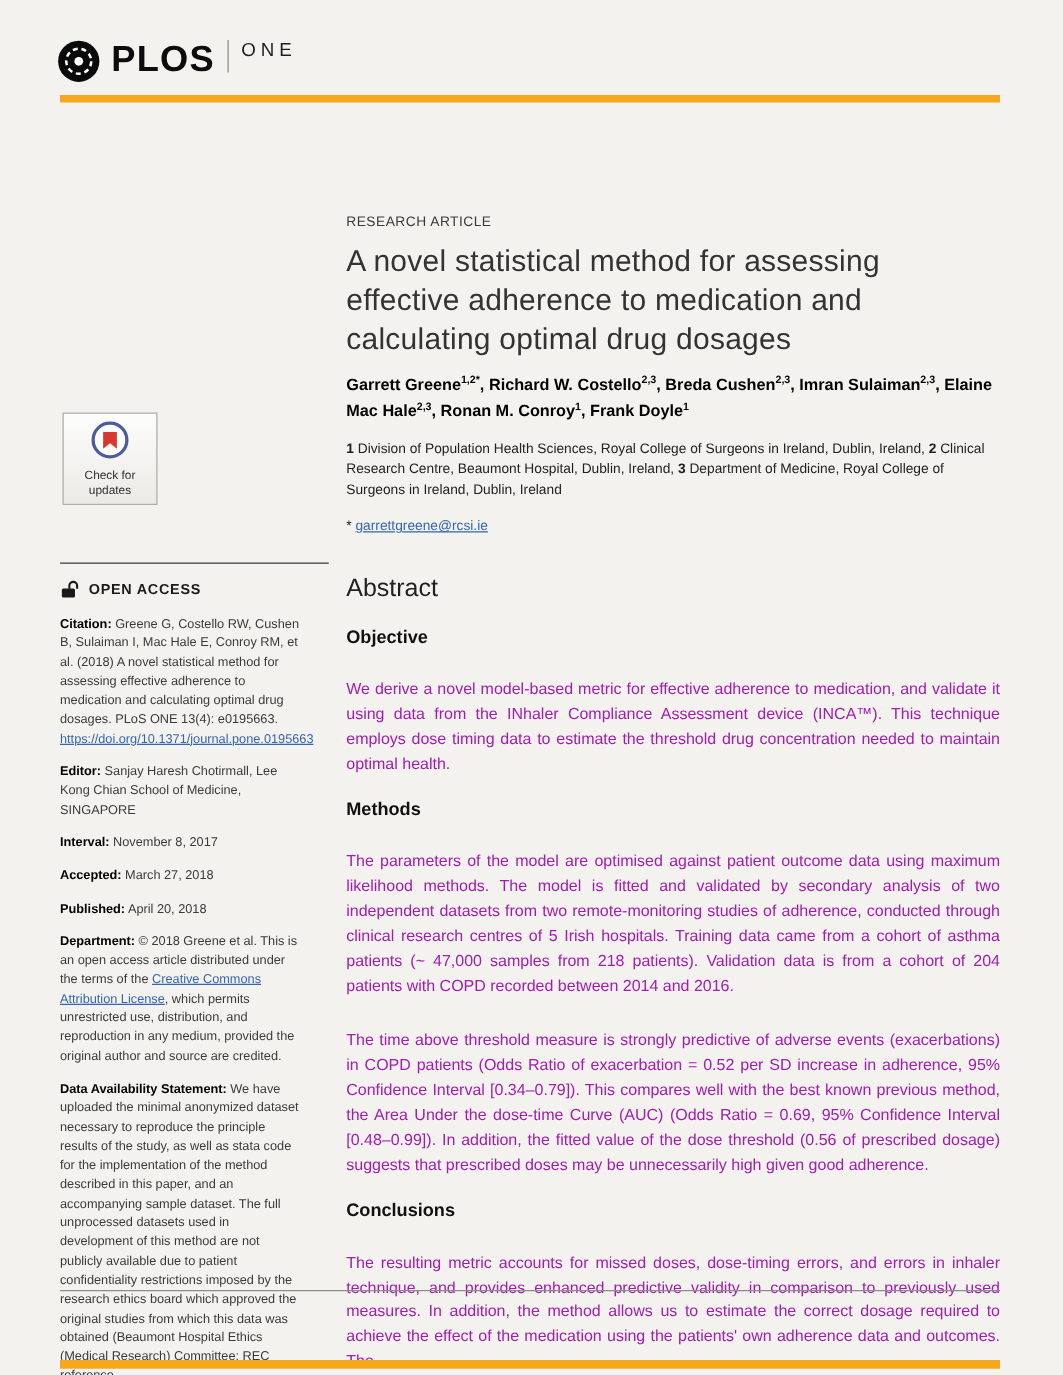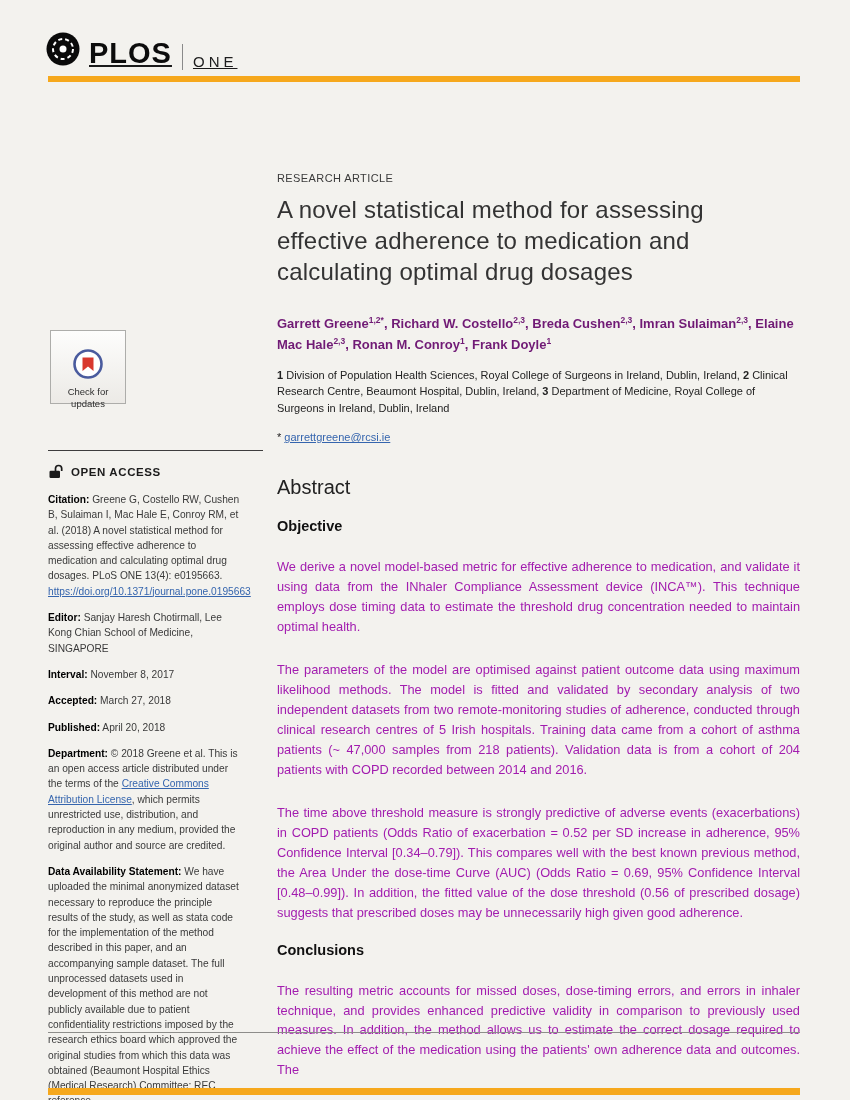--- a/index.html
+++ b/index.html
@@ -3,48 +3,48 @@
 <meta charset="utf-8">
 <style>
   * { margin:0; padding:0; box-sizing:border-box; }
   html,body { background:#e9e8e5; }
   body { font-family:"Liberation Sans", sans-serif; }
   .page {
     position:relative; width:850px; height:1100px; margin:0 auto;
     background:#f3f2ee; overflow:hidden; color:#1a1a1a;
   }
   
-  .brand { position:absolute; left:46px; top:32px; display:flex; align-items:flex-end;text-decoration:underline; }
+  .brand { position:absolute; left:46px; top:32px; display:flex; align-items:flex-start; }
   .brand-icon { margin-right:9px; display:block; }
   .brand-plos { font-size:29px; font-weight:bold; color:#0c0c0c; letter-spacing:1px; }
   .brand-divider { width:1px; height:26px; background:#8a8a8a; margin:0 10px; }
   .brand-one { font-size:15px; letter-spacing:4px; color:#1e1e1e; }
   .top-rule { position:absolute; left:48px; top:76px; width:752px; height:6px; background:#f6a81c; }
 
   
   .badge {
     position:absolute; left:50px; top:330px; width:76px; height:74px;
     border:1px solid #adadaa; background:linear-gradient(#fdfdfc,#eceae6);
-    display:flex; flex-direction:column; align-items:center; padding-top:17px; cursor:pointer;
+    display:flex; flex-direction:column; align-items:center; padding-top:5px; cursor:pointer;
   }
   .badge-text { font-size:9.5px; line-height:1.25; color:#2e2e2e; text-align:center; margin-top:2px; }
   .side-divider { position:absolute; left:48px; top:450px; width:215px; height:1px; background:#3d3d3d; }
   .sidebar { position:absolute; left:48px; top:464px; width:193px; }
   .oa-row { display:flex; align-items:center; margin-bottom:13px; }
   .oa-row svg { margin-right:7px; }
   .oa-label { font-size:11.5px; font-weight:bold; letter-spacing:.6px; color:#1b1b1b; }
   .side-block { font-size:10.2px; line-height:1.5; color:#3a3a3a; margin-bottom:11px; }
   .side-block b { color:#000; }
   .link { color:#3565ae; text-decoration:underline; cursor:pointer;margin-top:32px; }
 
   
   .main { position:absolute; left:277px; top:128px; width:523px; }
   .kicker { font-size:11px; letter-spacing:.4px; color:#3a3a3a;margin-top:44px; }
   .title { margin-top:10px; font-size:24px; line-height:1.3; font-weight:400; color:#333; letter-spacing:.2px; }
-  .authors { margin-top:26px; font-size:13px; font-weight:bold; line-height:1.6; color:#701a75; }
+  .authors { margin-top:10px; font-size:13px; font-weight:bold; line-height:1.6; color:#000000; }
   .authors sup { font-size:8.5px; font-weight:bold; }
   .affiliations { margin-top:11px; font-size:11px; line-height:1.5; color:#222; }
   .email-line { margin-top:15px; font-size:11px; color:#222; }
   .abstract-h { margin-top:33px; font-size:20px; font-weight:400; color:#222; }
   .sec-h { margin-top:19px; font-size:14.5px; font-weight:bold; color:#111; }
   .body-p { margin-top:23px; font-size:12.8px; line-height:1.56; text-align:justify; color:#a21caf; }
 
   
   .footer-rule { position:absolute; left:48px; top:1032px; width:752px; height:1px; background:#8d8d8a; }
   .footer { position:absolute; left:48px; top:1040px; width:752px; display:flex; justify-content:space-between; font-size:11.5px; color:#222; }
@@ -140,20 +140,21 @@
     <div class="email-line">
       <span>*</span>
       <a class="link">garrettgreene@rcsi.ie</a>
     </div>
 
     <h2 class="abstract-h">Abstract</h2>
 
     <h3 class="sec-h">Objective</h3>
     <p class="body-p">We derive a novel model-based metric for effective adherence to medication, and validate it using data from the INhaler Compliance Assessment device (INCA™). This technique employs dose timing data to estimate the threshold drug concentration needed to maintain optimal health.</p>
 
+    <h3 class="sec-h">Methods</h3>
     <p class="body-p">The parameters of the model are optimised against patient outcome data using maximum likelihood methods. The model is fitted and validated by secondary analysis of two independent datasets from two remote-monitoring studies of adherence, conducted through clinical research centres of 5 Irish hospitals. Training data came from a cohort of asthma patients (~ 47,000 samples from 218 patients). Validation data is from a cohort of 204 patients with COPD recorded between 2014 and 2016.</p>
 
     <p class="body-p">The time above threshold measure is strongly predictive of adverse events (exacerbations) in COPD patients (Odds Ratio of exacerbation = 0.52 per SD increase in adherence, 95% Confidence Interval [0.34–0.79]). This compares well with the best known previous method, the Area Under the dose-time Curve (AUC) (Odds Ratio = 0.69, 95% Confidence Interval [0.48–0.99]). In addition, the fitted value of the dose threshold (0.56 of prescribed dosage) suggests that prescribed doses may be unnecessarily high given good adherence.</p>
 
     <h3 class="sec-h">Conclusions</h3>
     <p class="body-p">The resulting metric accounts for missed doses, dose-timing errors, and errors in inhaler technique, and provides enhanced predictive validity in comparison to previously used measures. In addition, the method allows us to estimate the correct dosage required to achieve the effect of the medication using the patients' own adherence data and outcomes. The</p>
   </div>
 
   <div class="footer-rule"></div>
   <div class="bottom-rule"></div>

